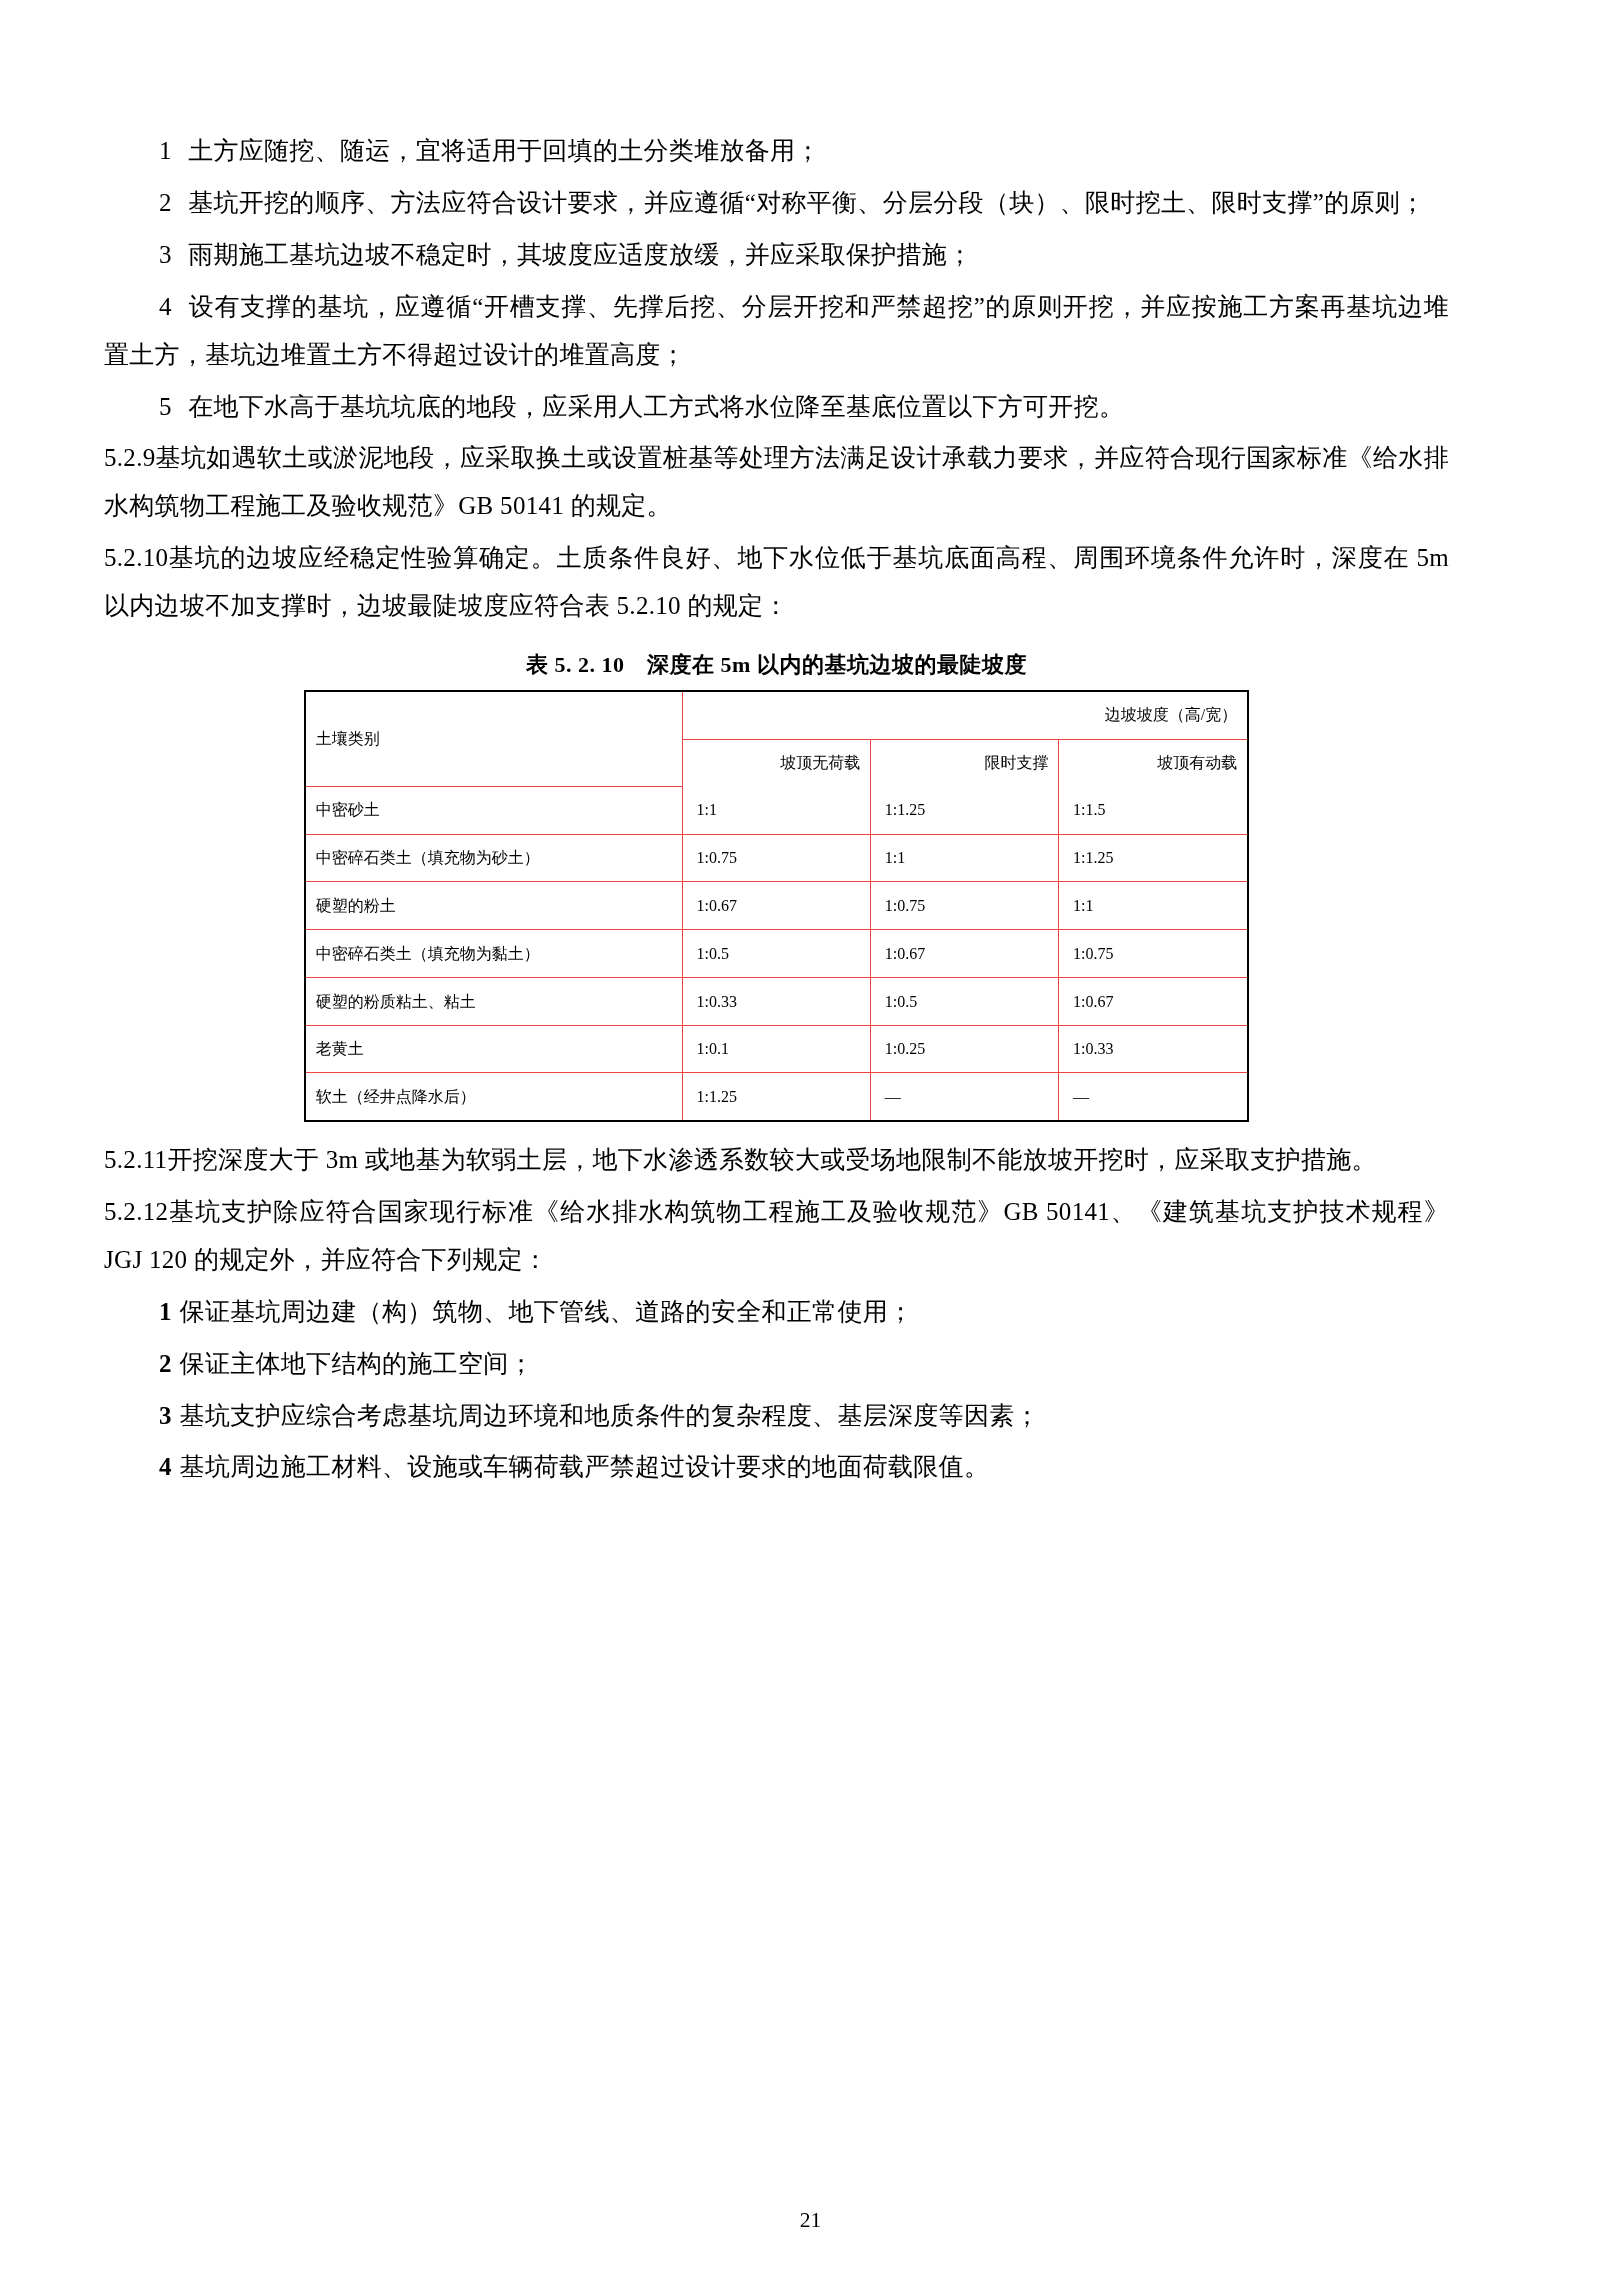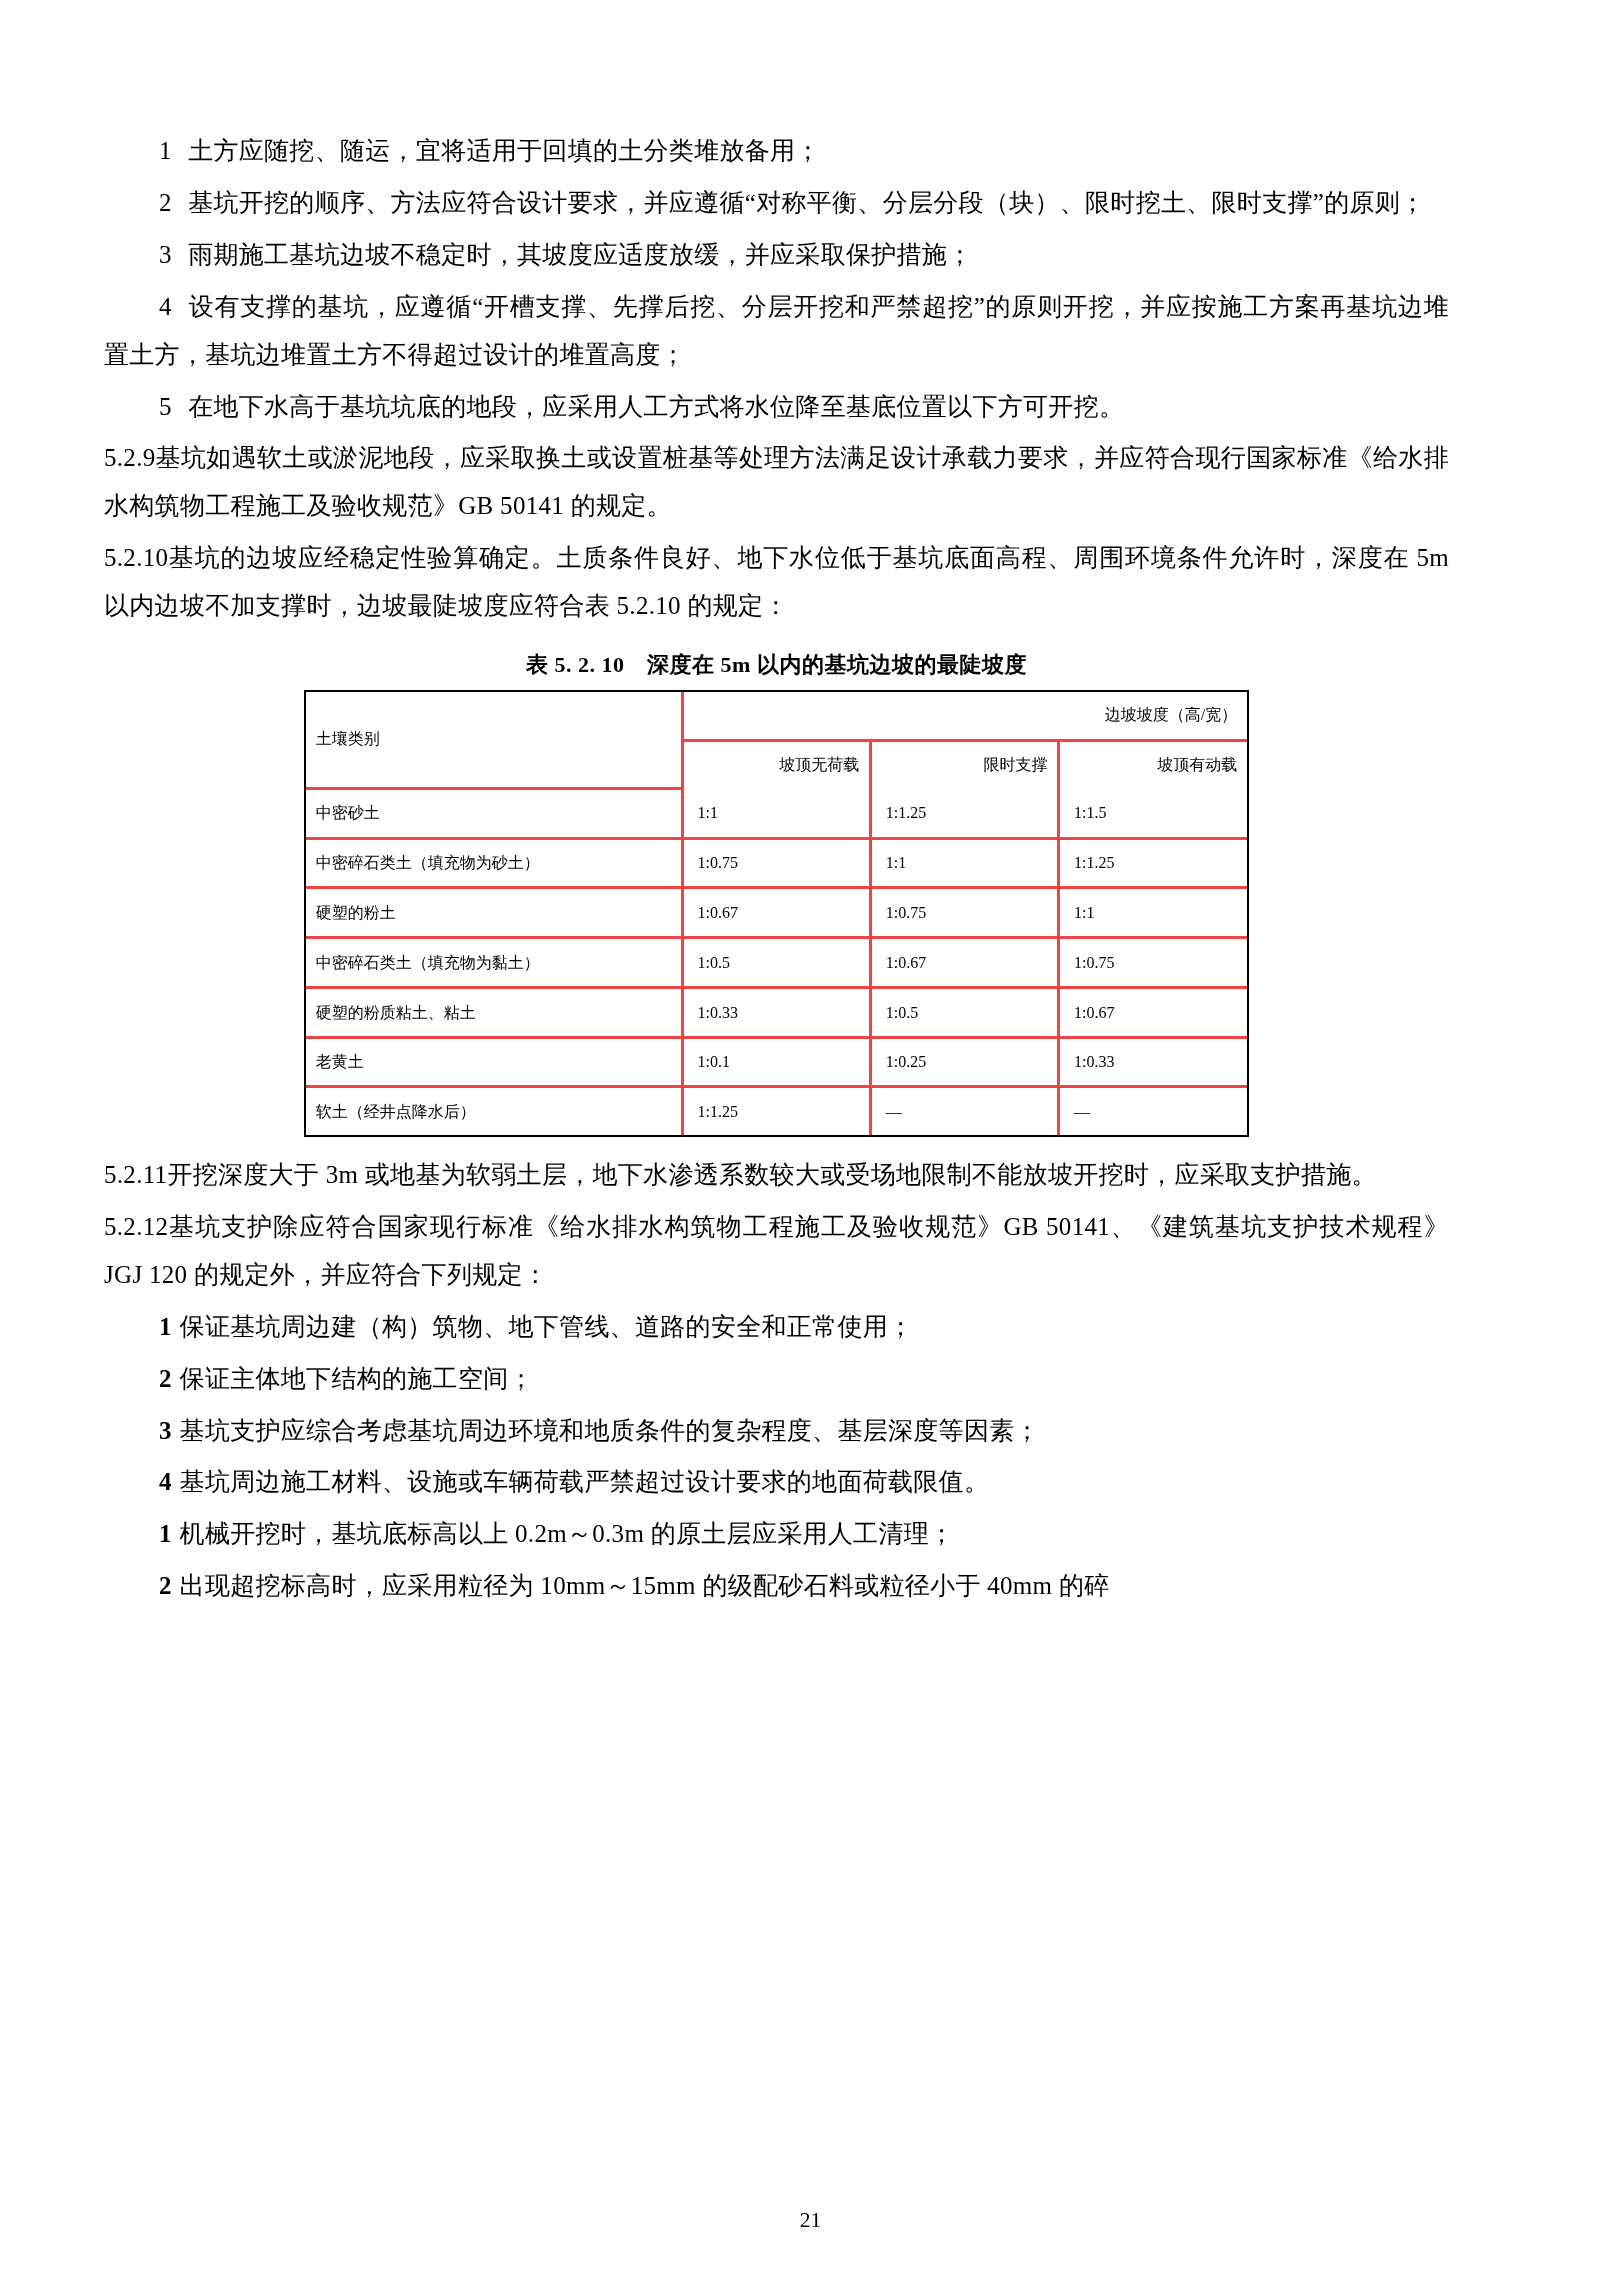--- a/index.html
+++ b/index.html
@@ -51,21 +51,21 @@
   }
   table.data-table {
     border-collapse: collapse;
     width: 941px;
     margin: 0 auto 11.8px auto;
     font-size: 16px;
     table-layout: fixed;
   }
   table.data-table th,
   table.data-table td {
-    border: 3px solid #ef4444;
+    border: 1px solid #ef4444;
     padding: 6.9px 9.8px;
     text-align: left;
     font-weight: normal;
     line-height: 1.35;
     height: 33px;
     vertical-align: middle;
   }
   table.data-table thead th {
     text-align: right;
   }
@@ -223,24 +223,16 @@
     </p>
     <p class="para sub-item sub-item-b">
       <span class="num-label">3</span><span>基坑支护应综合考虑基坑周边环境和地质条件的复杂程度、基层深度等因素；</span>
     </p>
     <p class="para sub-item sub-item-b">
       <span class="num-label">4</span><span>基坑周边施工材料、设施或车辆荷载严禁超过设计要求的地面荷载限值。</span>
     </p>
   </div>
 
 
-  <div>
-    <p class="para sub-item sub-item-b">
-      <span class="num-label">1</span><span>机械开挖时，基坑底标高以上 0.2m～0.3m 的原土层应采用人工清理；</span>
-    </p>
-    <p class="para sub-item sub-item-b">
-      <span class="num-label">2</span><span>出现超挖标高时，应采用粒径为 10mm～15mm 的级配砂石料或粒径小于 40mm 的碎</span>
-    </p>
-  </div>
 
   <div class="page-number">21</div>
 </div>
 
 
 </body></html>

